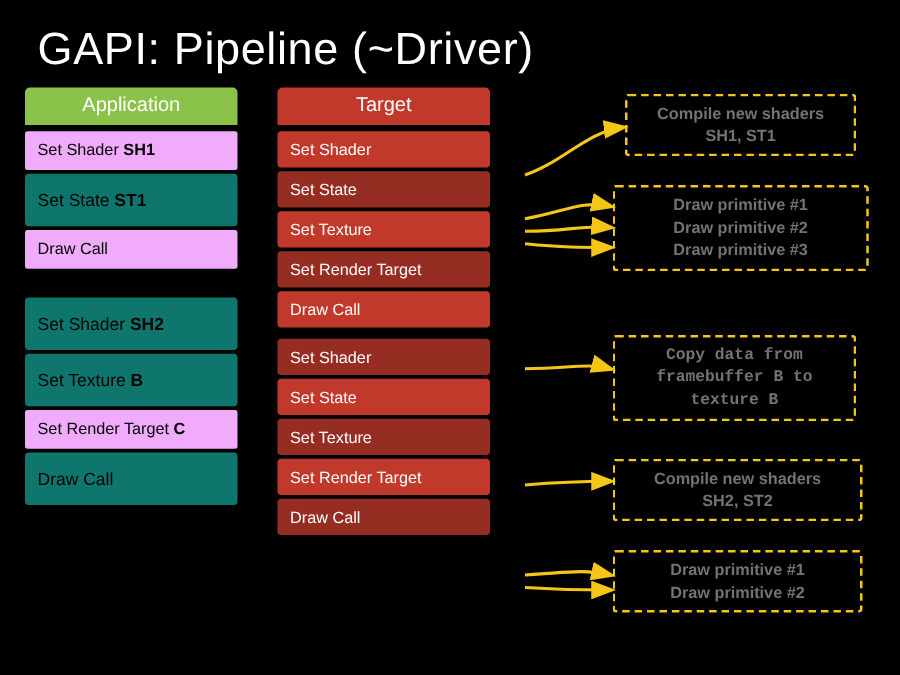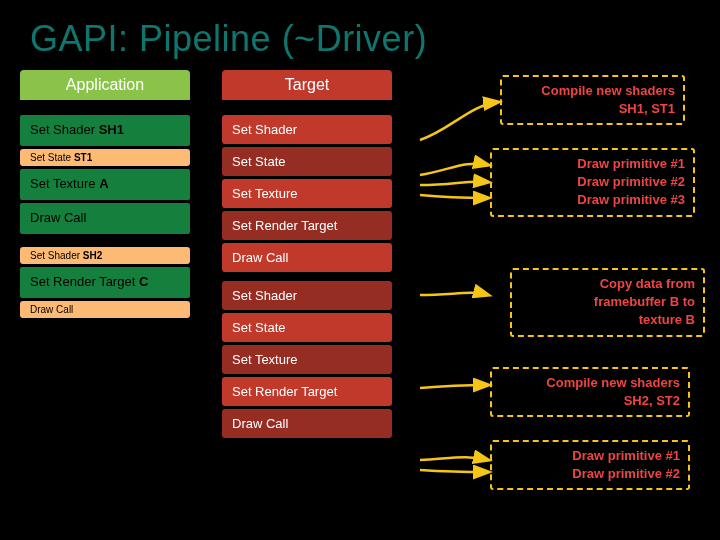--- a/index.html
+++ b/index.html
@@ -5,21 +5,21 @@
     * { margin: 0; padding: 0; box-sizing: border-box; }
     body {
       width: 720px;
       height: 540px;
       background: #000;
       font-family: 'Segoe UI', Arial, sans-serif;
       overflow: hidden;
       position: relative;
     }
     #title {
-      color: #0f766e;
+      color: #ffffff;
       font-size: 36px;
       font-weight: 300;
       padding: 18px 30px 10px 30px;
       letter-spacing: 0.5px;
     }
     .main-area {
       display: flex;
       flex-direction: row;
       padding: 0 20px;
       gap: 12px;
@@ -30,38 +30,38 @@
       flex-direction: column;
       gap: 3px;
       min-width: 170px;
     }
     .col-header {
       font-size: 16px;
       font-weight: 500;
       text-align: center;
       padding: 6px 10px;
       border-radius: 4px 4px 0 0;
-      margin-bottom: 12px;
+      margin-bottom: 2px;
     }
     .app-header { background: #8bc34a; color: #fff; }
     .driver-header { background: #c0392b; color: #fff; }
     .app-row {
-      background: #15803d;
+      background: #f0abfc;
       color: #000;
       font-size: 13px;
       padding: 7px 10px;
       border-radius: 2px;
       line-height: 1.3;
     }
     .app-row .bold { font-weight: 700; }
     .app-row-dark {
-      background: #fdba74;
+      background: #0f766e;
       color: #000;
-      font-size: 10px;
-      padding: 2px 10px;
+      font-size: 14px;
+      padding: 12px 10px;
       border-radius: 3px;
     }
     .driver-row {
       background: #c0392b;
       color: #fff;
       font-size: 13px;
       padding: 7px 10px;
       border-radius: 3px;
     }
     .driver-row-dark {
@@ -75,24 +75,24 @@
       position: absolute;
       top: 0;
       left: 0;
       width: 720px;
       height: 540px;
       pointer-events: none;
     }
     .annotation-box {
       position: absolute;
       border: 2px dashed #f5c518;
-      color: #ef4444;
+      color: #737373;
       font-size: 13px;
       font-weight: 600;
-      text-align: right;
+      text-align: center;
       padding: 5px 8px;
       line-height: 1.4;
       border-radius: 3px;
     }
     
     .arrow-svg {
       position: absolute;
       top: 0;
       left: 0;
       width: 720px;
@@ -104,23 +104,23 @@
 <body>
 
 <div id="title">GAPI: Pipeline (~Driver)</div>
 
 <div class="main-area">
 
   <div class="col">
     <div class="col-header app-header">Application</div>
     <div class="app-row">Set Shader <span class="bold">SH1</span></div>
     <div class="app-row app-row-dark">Set State <span class="bold">ST1</span></div>
-    <div class="app-row">Set Texture <span class="bold">A</span></div>
     <div class="app-row">Draw Call</div>
-    <div class="app-row app-row-dark" style="margin-top:10px;">Set Shader <span class="bold">SH2</span></div>
+    <div class="app-row app-row-dark" style="margin-top:20px;">Set Shader <span class="bold">SH2</span></div>
+    <div class="app-row app-row-dark">Set Texture <span class="bold">B</span></div>
     <div class="app-row">Set Render Target <span class="bold">C</span></div>
     <div class="app-row app-row-dark">Draw Call</div>
   </div>
 
   <div class="col" style="margin-left:20px;">
     <div class="col-header driver-header">Target</div>
     <div class="driver-row">Set Shader</div>
     <div class="driver-row driver-row-dark">Set State</div>
     <div class="driver-row">Set Texture</div>
     <div class="driver-row driver-row-dark">Set Render Target</div>
@@ -136,21 +136,21 @@
 <div class="annotations">
 
   <div class="annotation-box" style="top:75px; left:500px; width:185px; font-size:13px;">
     Compile new shaders<br>SH1, ST1
   </div>
 
   <div class="annotation-box" style="top:148px; left:490px; width:205px; font-size:13px;">
     Draw primitive #1<br>Draw primitive #2<br>Draw primitive #3
   </div>
 
-  <div class="annotation-box" style="top:268px; left:510px; width:195px; font-size:13px;">
+  <div class="annotation-box" style="top:268px; left:490px; width:195px; font-size:13px;font-family:Liberation Mono, monospace;">
     Copy data from<br>framebuffer <strong>B</strong> to<br>texture <strong>B</strong>
   </div>
 
   <div class="annotation-box" style="top:367px; left:490px; width:200px; font-size:13px;">
     Compile new shaders<br>SH2, ST2
   </div>
 
   <div class="annotation-box" style="top:440px; left:490px; width:200px; font-size:13px;">
     Draw primitive #1<br>Draw primitive #2
   </div>

